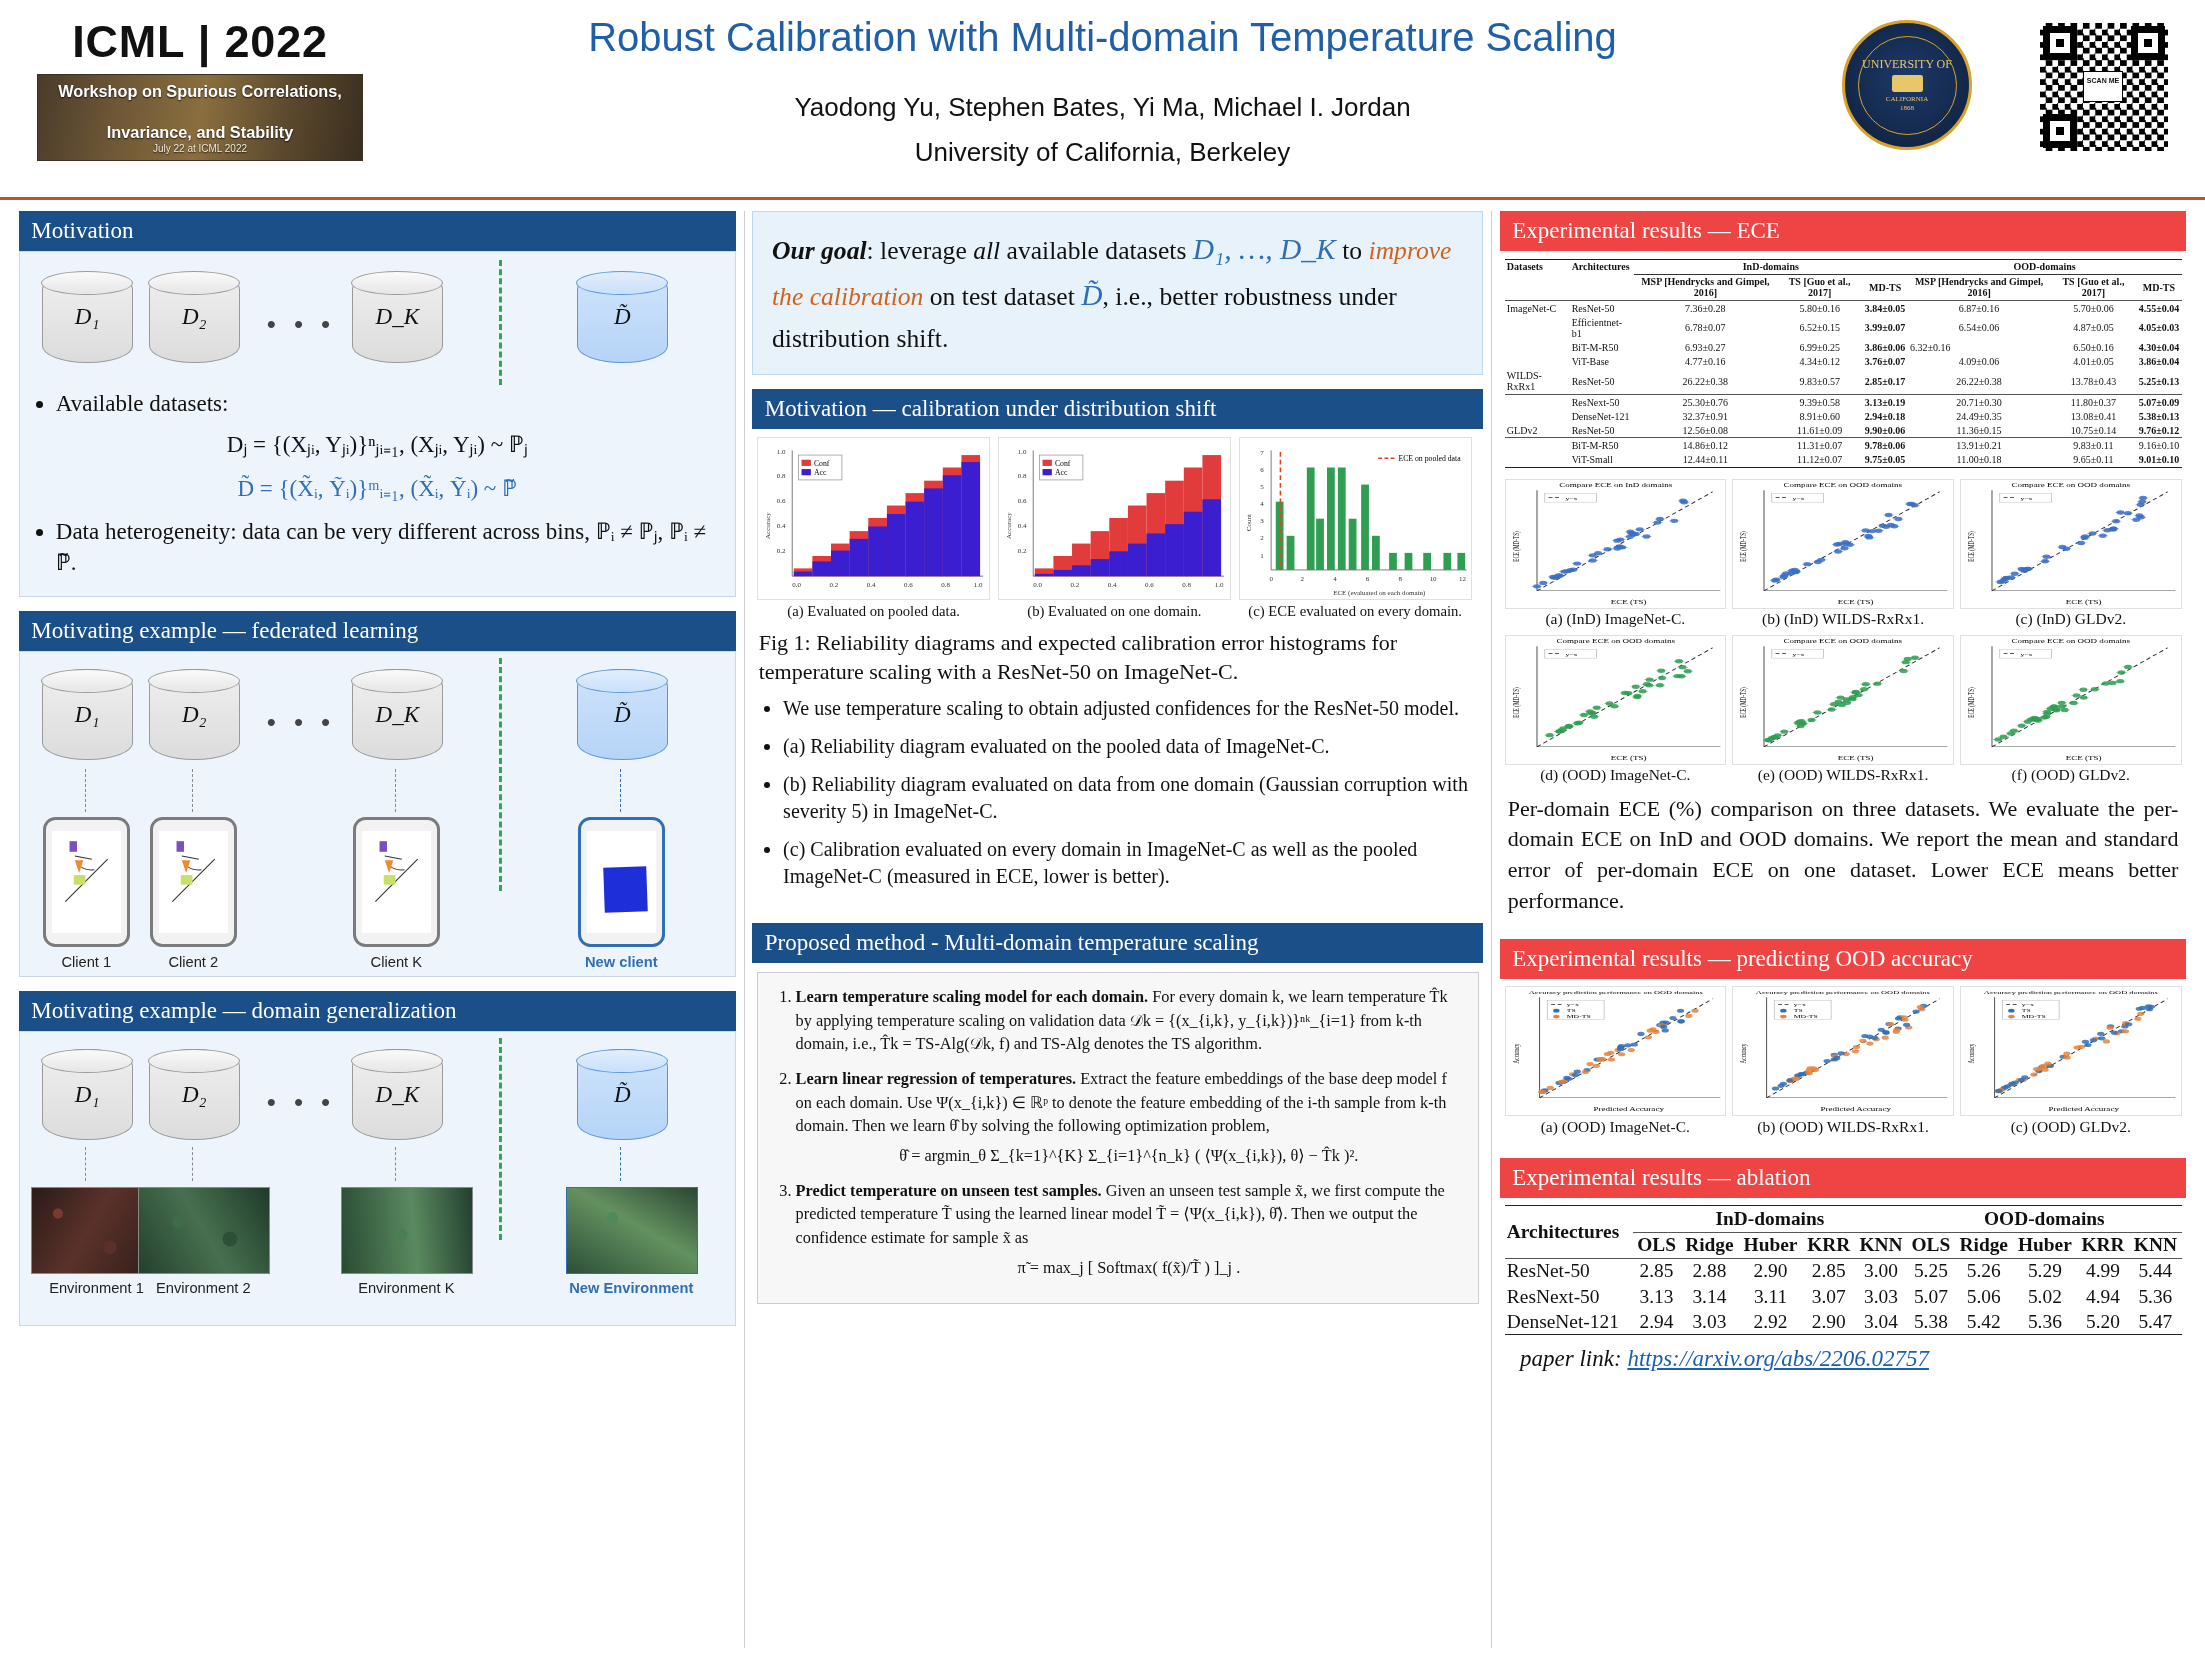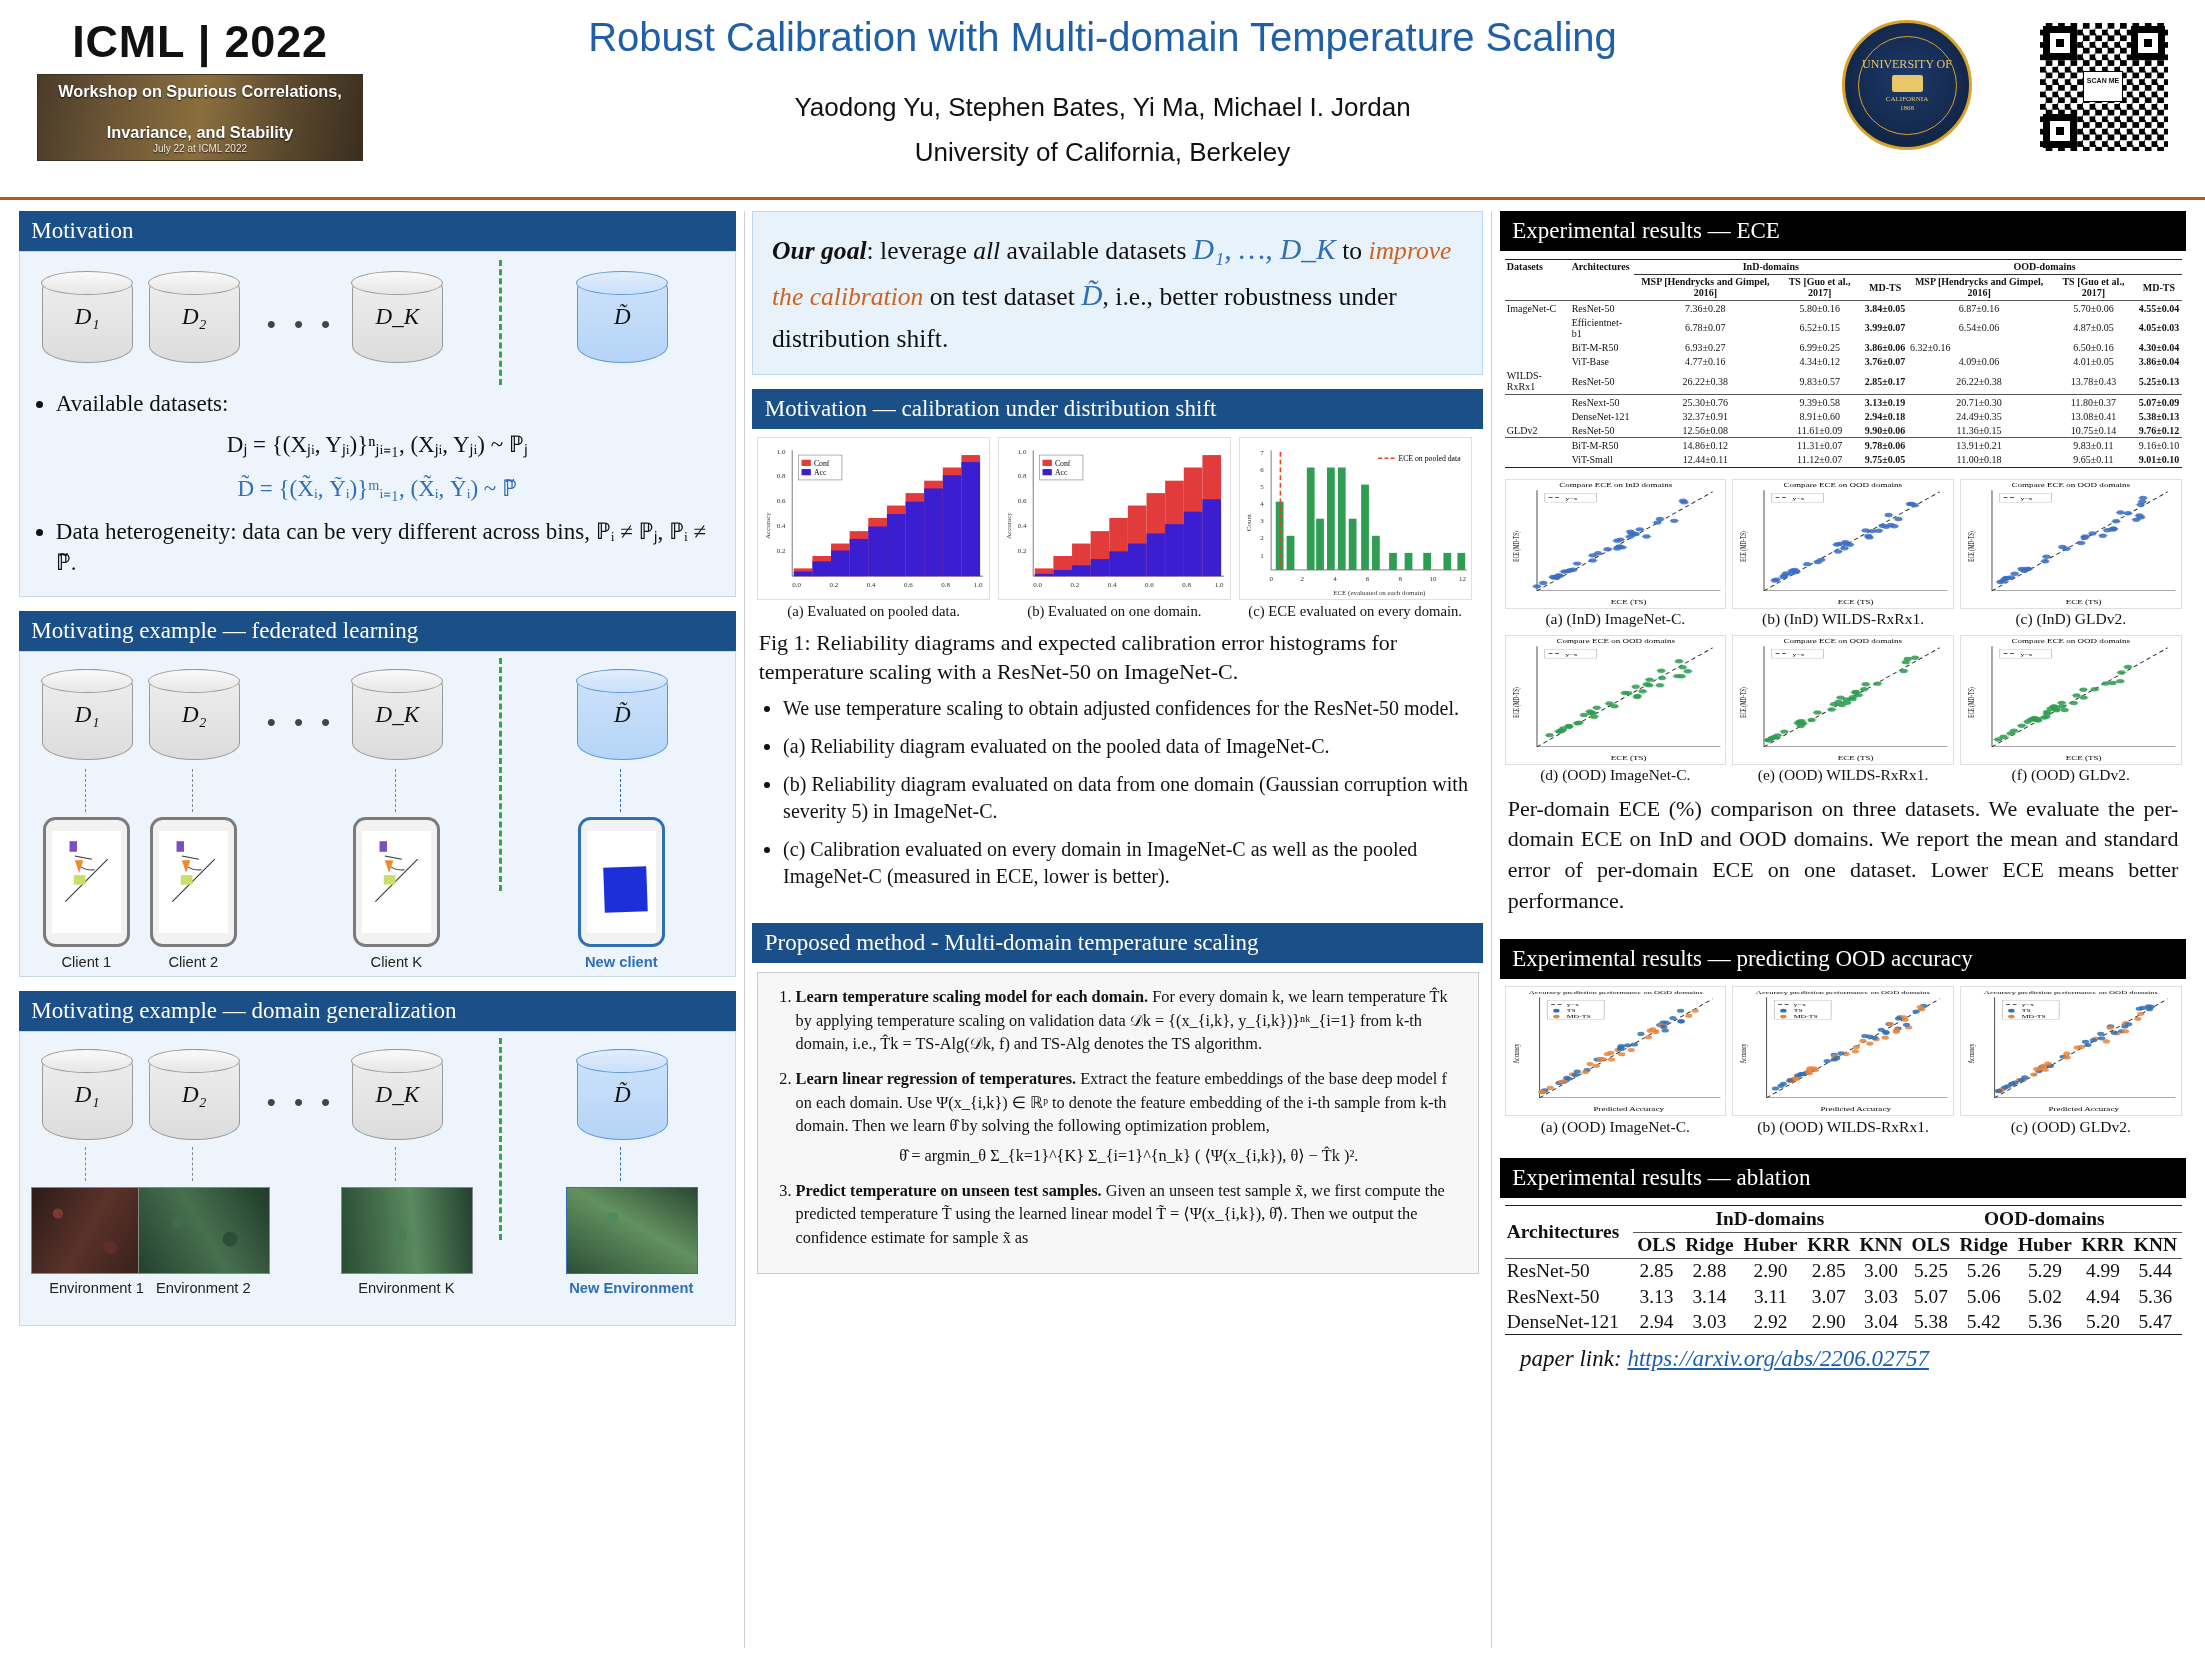--- a/index.html
+++ b/index.html
@@ -102,21 +102,21 @@
   .col-left  { width: 740px; }
   .col-mid   { width: 756px; border-left: 1.6px solid #cfcfcf; border-right: 1.6px solid #cfcfcf;}
   .col-right { width: 709px; }
 
   .panel { margin-bottom: 14px; }
   .panel-head {
     color:#fff; font-size:23px; padding: 7px 12.4px; font-weight:400;
     font-family: "Liberation Serif", serif;
   }
   .blue-head { background:#1b4f87; }
-  .green-head { background:#000000; }
+  .green-head { background:#ef4444; }
   .panel-body-blue {
     background:#eef4fb; border:0.8px solid #c9d8ea; padding: 12.4px 14px;
   }
   .panel-body-plain { background:#ffffff; padding: 7.8px 4.7px; }
 
   
   .cyl-row { position: relative; height: 116px; }
   .cyl {
     position:absolute; width:91px; height:91px;
     background: linear-gradient(180deg,#efefef,#dcdcdc);
@@ -597,20 +597,21 @@
           <ol>
             <li>
               <b>Learn temperature scaling model for each domain.</b><span> For every domain k, we learn temperature T̂k by applying temperature scaling on validation data 𝒟k = {(x_{i,k}, y_{i,k})}ⁿᵏ_{i=1} from k-th domain, i.e., T̂k = TS-Alg(𝒟k, f) and TS-Alg denotes the TS algorithm.</span>
             </li>
             <li>
               <b>Learn linear regression of temperatures.</b><span> Extract the feature embeddings of the base deep model f on each domain. Use Ψ(x_{i,k}) ∈ ℝᵖ to denote the feature embedding of the i-th sample from k-th domain. Then we learn θ̂ by solving the following optimization problem,</span>
               <div class="ctr">θ̂ = argmin_θ Σ_{k=1}^{K} Σ_{i=1}^{n_k} ( ⟨Ψ(x_{i,k}), θ⟩ − T̂k )².</div>
             </li>
             <li>
               <b>Predict temperature on unseen test samples.</b><span> Given an unseen test sample x̃, we first compute the predicted temperature T̃ using the learned linear model T̃ = ⟨Ψ(x_{i,k}), θ̂⟩. Then we output the confidence estimate for sample x̃ as</span>
+              <div class="ctr">π̃ = max_j [ Softmax( f(x̃)/T̃ ) ]_j .</div>
             </li>
           </ol>
         </div>
       </div>
     </div>
   </div>
 
   <div class="col col-right">
 
     <div class="panel">

